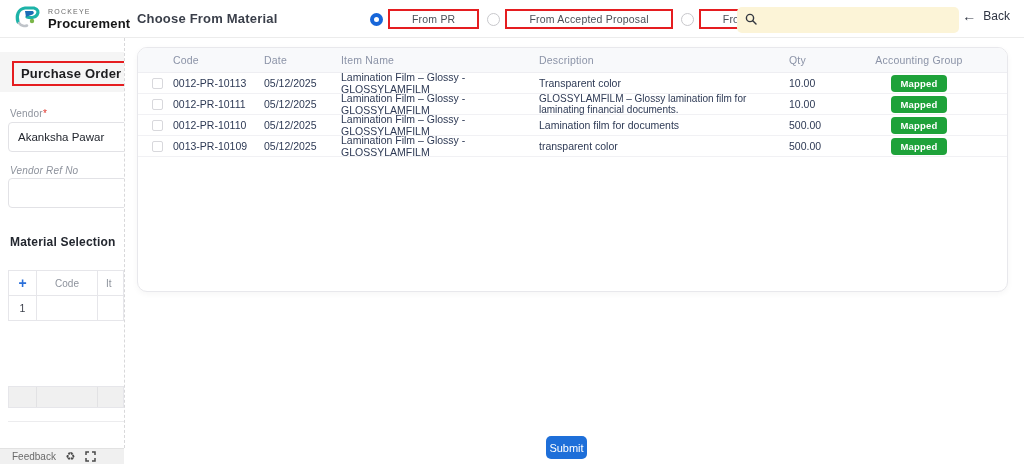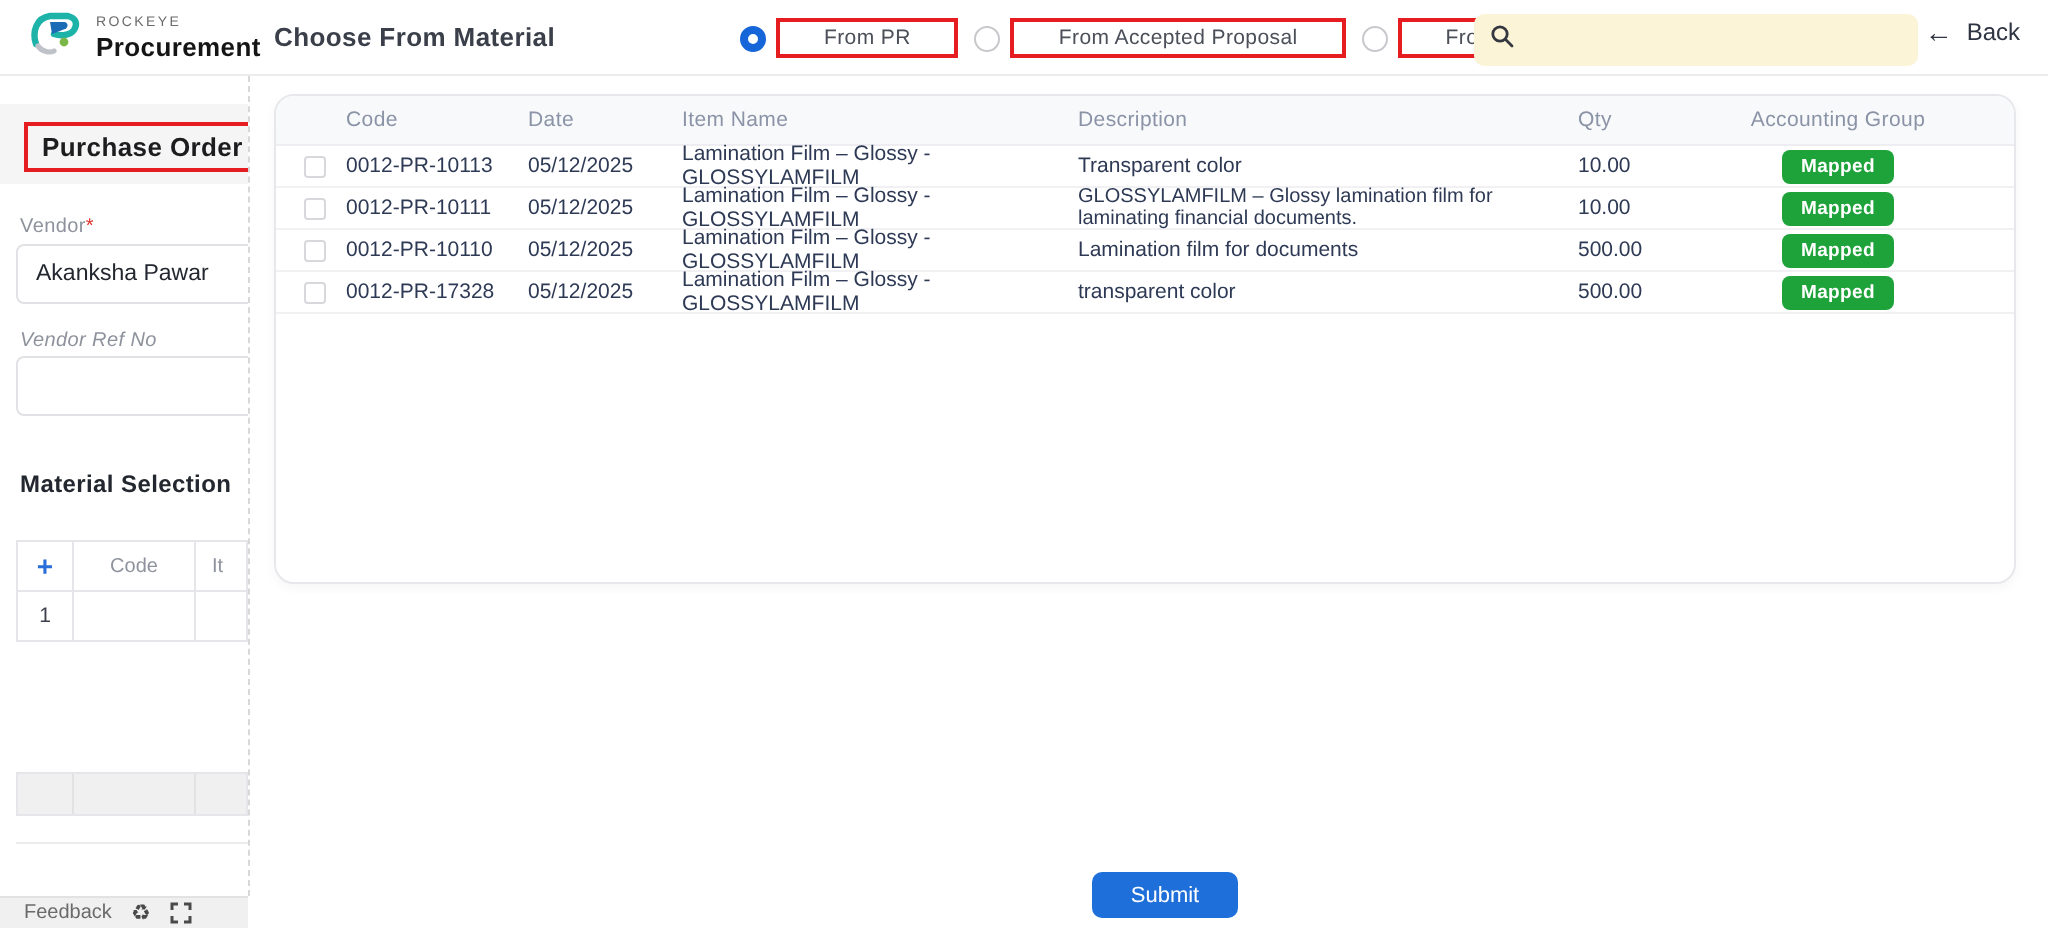--- a/index.html
+++ b/index.html
@@ -84,21 +84,21 @@
   .c-check { width:35px; flex:none; display:flex; justify-content:flex-end; padding-right:10px; }
   .cbox { width:11px; height:11px; border:1px solid #d8d8dc; border-radius:2px; background:#fff; }
   .c-code { width:91px; flex:none; }
   .c-date { width:77px; flex:none; }
   .c-item { width:198px; flex:none; }
   .c-desc { width:250px; flex:none; line-height:1.15; padding-right:14px; }
   .c-qty  { width:80px; flex:none; }
   .c-grp  { width:100px; flex:none; text-align:center; }
   .badge { display:inline-block; background:#1ea23a; color:#fff; font-size:9.5px;
     padding:3px 9px; border-radius:4px; font-weight:bold; letter-spacing:0.2px; }
-  .submit-btn { position:absolute; left:421px; top:398px; width:73px; height:23px;
+  .submit-btn { position:absolute; left:421px; top:398px; width:41px; height:23px;
     background:#1e6fd9; color:#fff; border:none; border-radius:5px; font-size:11px;
     cursor:pointer; font-family:"Liberation Sans",sans-serif; }
 
   
   .feedback-bar { position:absolute; left:0; top:448px; width:124px; height:16px;
     background:#f0f0f0; border-top:1px solid #e2e2e2; display:flex; align-items:center;
     padding-left:12px; gap:9px; z-index:7; }
   .feedback-label { font-size:10px; color:#6a6a6a; }
   .fb-icon { width:11px; height:11px; display:flex; align-items:center; justify-content:center;
     cursor:pointer; }
@@ -236,21 +236,21 @@
         <span class="c-item">Lamination Film – Glossy - GLOSSYLAMFILM</span>
         <span class="c-desc">Lamination film for documents</span>
         <span class="c-qty">500.00</span>
         <span class="c-grp"><span class="badge">Mapped</span></span>
       </div>
 
       <div class="trow">
         <span class="c-check">
             <span class="cbox"></span>
           </span>
-        <span class="c-code">0012-PR-17328</span>
+        <span class="c-code">0013-PR-10109</span>
         <span class="c-date">05/12/2025</span>
         <span class="c-item">Lamination Film – Glossy - GLOSSYLAMFILM</span>
         <span class="c-desc">transparent color</span>
         <span class="c-qty">500.00</span>
         <span class="c-grp"><span class="badge">Mapped</span></span>
       </div>
     </div>
 
     <button class="submit-btn">Submit</button>
   </main>

